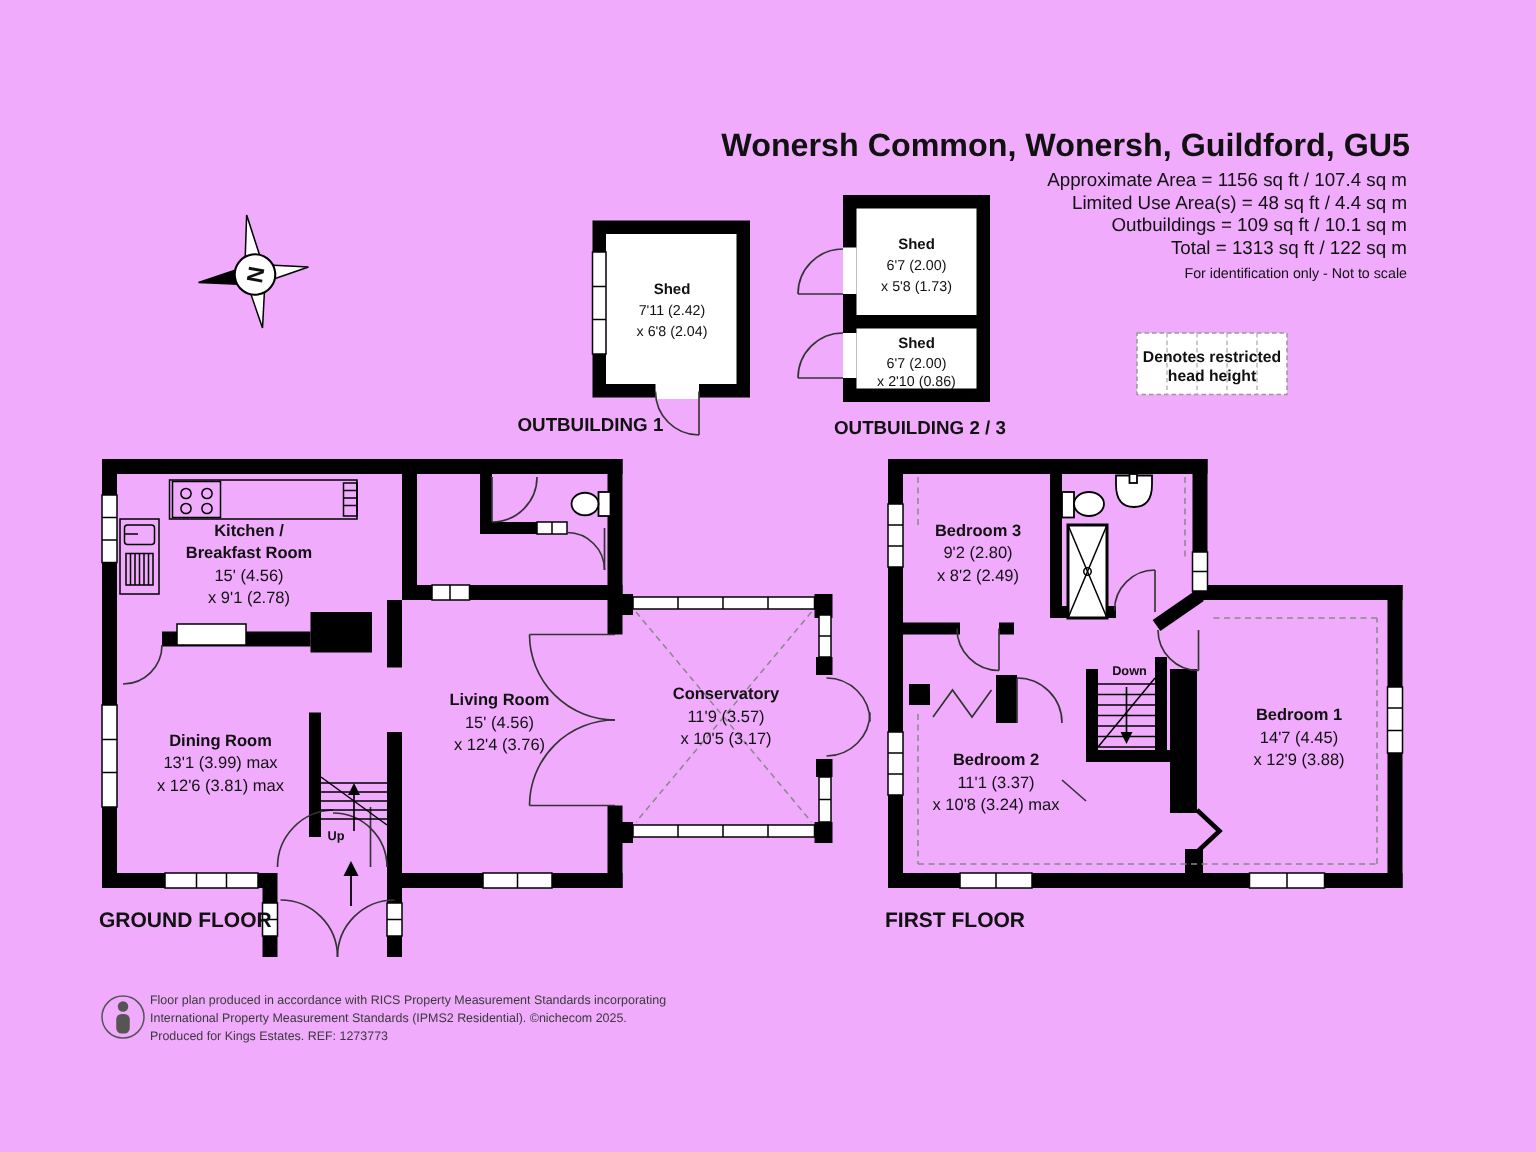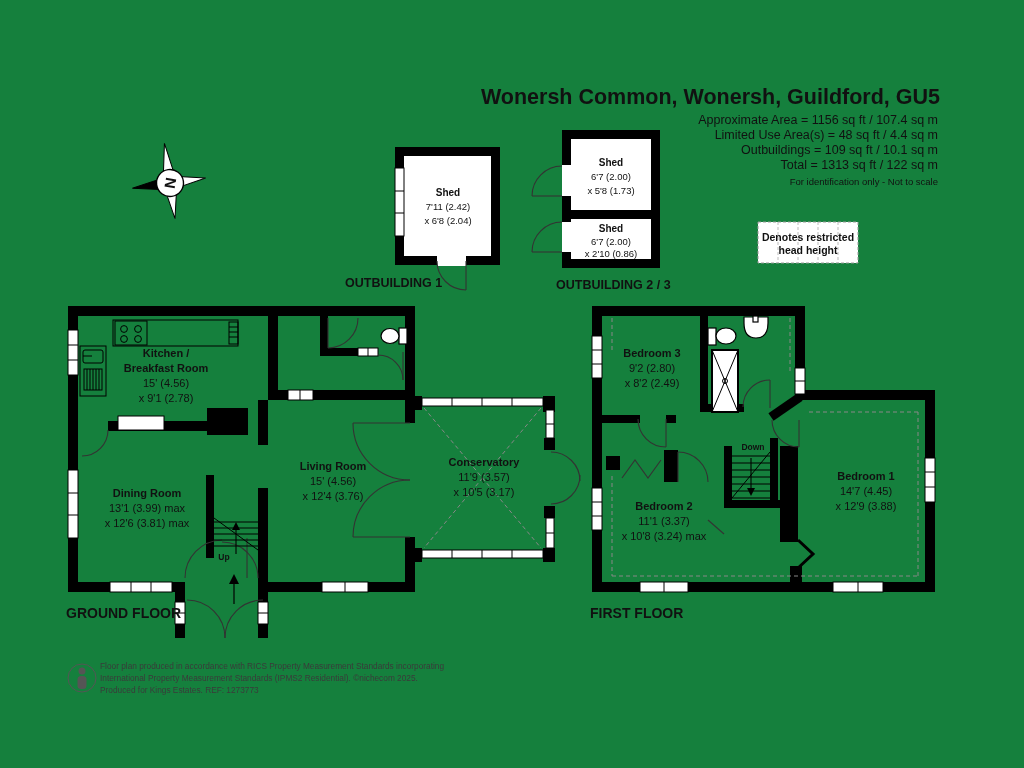--- a/index.html
+++ b/index.html
@@ -1,16 +1,16 @@
 <!DOCTYPE html>
 <html><head>
 <meta charset="utf-8">
 <style>
   html,body { margin:0; padding:0; background:#fff; }
-  #page { width:1024px; height:768px; background:#15803d; position:relative; overflow:hidden; }
+  #page { width:1024px; height:768px; background:#f0abfc; position:relative; overflow:hidden; }
   svg { display:block; }
   text { font-family:"Liberation Sans", sans-serif; fill:#111; }
   .title  { font-size:21.5px; font-weight:bold; }
   .area   { font-size:12.5px; }
   .small  { font-size:9.5px; }
   .rn     { font-size:11px; font-weight:bold; }
   .rd     { font-size:11px; }
   .sn     { font-size:10px; font-weight:bold; }
   .sd     { font-size:9.5px; }
   .ob     { font-size:12.5px; font-weight:bold; }

